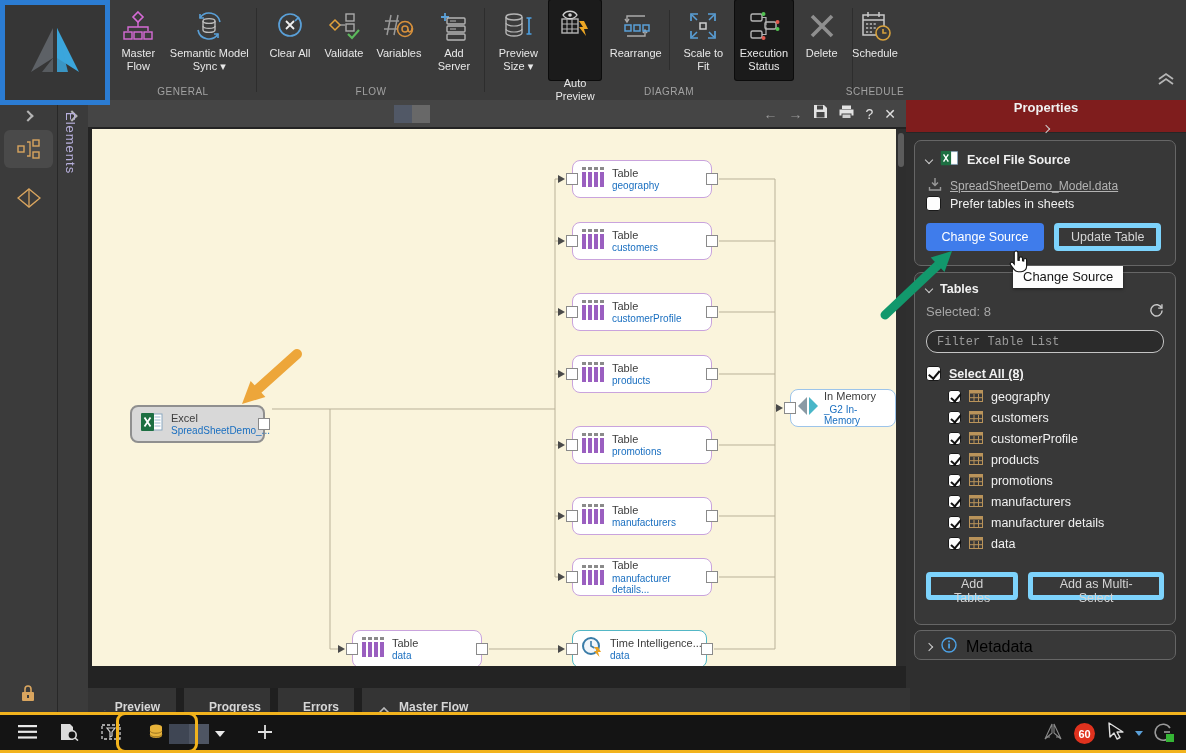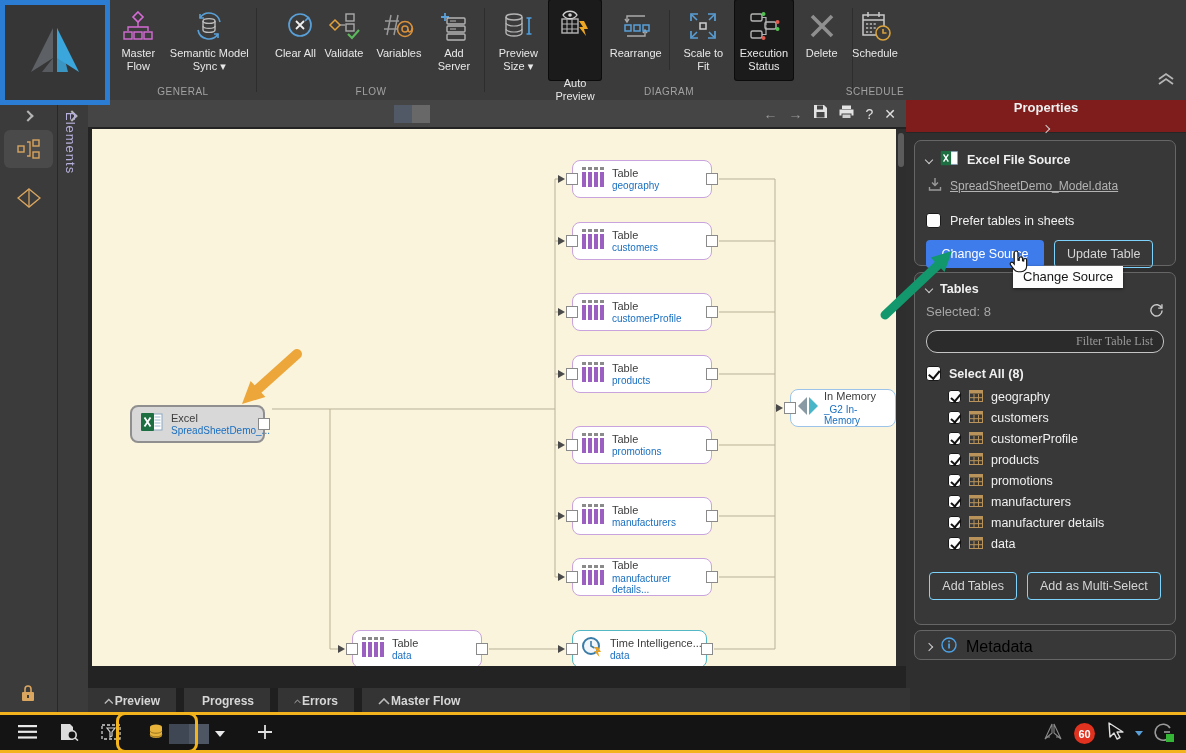--- a/index.html
+++ b/index.html
@@ -76,44 +76,44 @@
     border-radius:3px; position:relative; flex:none; }
   .cb.ck::after { content:""; position:absolute; left:4px; top:1px; width:4.5px; height:8.5px;
     border:solid #111; border-width:0 2.3px 2.3px 0; transform:rotate(40deg); }
   .cb.small { width:13px; height:13px; }
   .cb.small.ck::after { left:3.5px; top:0.5px; width:4px; height:7.5px; border-width:0 2px 2px 0; }
   .cblabel { font-size:12.5px; color:#f0f0f0; }
   .btnrow { display:flex; gap:10px; margin-top:12px; }
   .btn-primary { width:118px; height:28px; background:#3f7ceb; color:#fff; font-size:12.5px;
     border:none; border-radius:4px; cursor:pointer; font-family:inherit; }
   .btn-ghost { height:28px; background:transparent; color:#d5d5d5; font-size:12.5px;
-    border:1px solid #7dd3fc; border-radius:4px; cursor:pointer; font-family:inherit; padding:0 12px; }
+    border:5px solid #7dd3fc; border-radius:4px; cursor:pointer; font-family:inherit; padding:0 12px; }
   .sel-row { display:flex; align-items:center; margin-top:6px; }
   .sel-txt { font-size:13px; color:#a6a6a6; flex:1; }
   .filter-in { width:100%; height:23px; margin-top:9px; background:#2b2b2b;
     border:1px solid #c4c4c4; border-radius:11px; color:#e6e6e6; font-size:12px;
-    padding:0 10px; font-family:Liberation Serif, serif;text-align:right; }
+    padding:0 10px; font-family:Liberation Mono, monospace; }
   .filter-in::placeholder { color:#9a9a9a; }
   .tl-row { display:flex; align-items:center; gap:8px; height:21px; }
   .tl-items { margin-left:22px; margin-top:2px; }
   .tl-label { font-size:12.5px; color:#f0f0f0; }
   .addrow { display:flex; gap:10px; justify-content:center; margin-top:18px; }
   .meta-row { display:flex; align-items:center; gap:9px; }
 
   
   .tooltip { position:absolute; left:1013px; top:266px; background:#fdfdfd; color:#151515;
     font-size:13px; padding:3px 10px 4px; box-shadow:0 1px 3px rgba(0,0,0,.5); z-index:60; }
   .cursor-hand { position:absolute; left:1006px; top:249px; z-index:70; }
   .overlay { position:absolute; left:0; top:0; width:1186px; height:753px;
     pointer-events:none; z-index:55; }
 
   
   .tabsbar { position:absolute; left:88px; top:688px; width:818px; height:26px; background:#1f1f1f;
     display:flex; gap:8px; }
-  .btab { background:#343434; height:26px; display:flex; align-items:center; gap:1px;
+  .btab { background:#343434; height:26px; display:flex; align-items:flex-end; gap:9px;
     padding:0 16px; cursor:pointer; }
   .btab .tlb { font-size:12px; font-weight:bold; color:#d6d6d6; }
   .btab.grow { flex:0 0 auto; width:548px; justify-content:flex-start; }
 
   
   .statusbar { position:absolute; left:0; top:714px; width:1186px; height:39px; background:#141414; }
   .sb-left { position:absolute; left:18px; top:0; height:39px; display:flex; align-items:center; gap:22px; }
   .sb-right { position:absolute; right:12px; top:0; height:39px; display:flex; align-items:center; gap:11px; }
   .badge { width:21px; height:21px; border-radius:50%; background:#e0321e; color:#fff;
     font-size:11px; font-weight:bold; display:flex; align-items:center; justify-content:center; }
@@ -160,21 +160,21 @@
               <path d="M12 17c0 1.3 2.7 2.4 6 2.4s6-1.1 6-2.4" stroke="#bdbdbd" stroke-width="1.2"></path>
             </svg>
         </span>
         <span class="rlb">Semantic Model Sync ▾</span>
       </div>
       <span class="glabel">GENERAL</span>
     </div>
     <div class="rsep" style="left:256px;"></div>
 
     <div class="rgroup" style="left:262px; width:218px;">
-      <div class="rbtn" style="width:54px;align-items:flex-end;">
+      <div class="rbtn" style="width:54px;">
         <span class="ric">
           <svg width="32" height="32" viewBox="0 0 32 32" fill="none">
               <circle cx="16" cy="15" r="11" stroke="#5aa0d8" stroke-width="1.7"></circle>
               <path d="M25 7l-4 4" stroke="#5aa0d8" stroke-width="1.7"></path>
               <path d="M12 11l8 8M20 11l-8 8" stroke="#f0f0f0" stroke-width="1.8"></path>
             </svg>
         </span>
         <span class="rlb">Clear All</span>
       </div>
       <div class="rbtn" style="width:50px;">
@@ -662,21 +662,21 @@
       </div>
       <div class="link-row">
         <span>
           <svg width="14" height="14" viewBox="0 0 14 14" fill="none">
               <path d="M7 1v7M4 5.5L7 8.5l3-3" stroke="#9a9a9a" stroke-width="1.4"></path>
               <path d="M1.5 10v3h11v-3" stroke="#9a9a9a" stroke-width="1.4"></path>
             </svg>
         </span>
         <span class="file-link">SpreadSheetDemo_Model.data</span>
       </div>
-      <div class="cbrow" style="margin-top:18px;text-align:center;">
+      <div class="cbrow" style="margin-top:1px;text-align:center;">
         <span class="cb"></span>
         <span class="cblabel">Prefer tables in sheets</span>
       </div>
       <div class="btnrow">
         <button class="btn-primary">Change Source</button>
         <button class="btn-ghost">Update Table</button>
       </div>
     </div>
 
     <div class="section" style="top:172px; height:353px;">
@@ -689,21 +689,21 @@
         <span>
           <svg width="15" height="15" viewBox="0 0 16 16" fill="none">
               <path d="M13.5 6.5A6 6 0 1 0 14 9" stroke="#c9c9c9" stroke-width="1.5"></path>
               <path d="M13.8 2.5v4h-4" stroke="#c9c9c9" stroke-width="1.5"></path>
             </svg>
         </span>
       </div>
       <input class="filter-in" placeholder="Filter Table List" style="">
       <div class="tl-row" style="margin-top:10px;">
         <span class="cb ck"></span>
-        <span class="tl-label" style="font-weight:bold;">Select All (8)</span>
+        <span class="tl-label" style="font-weight:bold;text-decoration:underline;">Select All (8)</span>
       </div>
       <div class="tl-items">
         <div class="tl-row">
           <span class="cb small ck"></span>
           <span><svg width="14" height="12" viewBox="0 0 14 12">
                 <rect x="0.5" y="0.5" width="13" height="11" fill="none" stroke="#b9935a"></rect>
                 <rect x="0.5" y="0.5" width="13" height="3" fill="#b9935a"></rect>
                 <path d="M5 4v8M9.5 4v8M0.5 7.7h13" stroke="#b9935a" stroke-width="1"></path>
               </svg></span>
           <span class="tl-label">geography</span>

